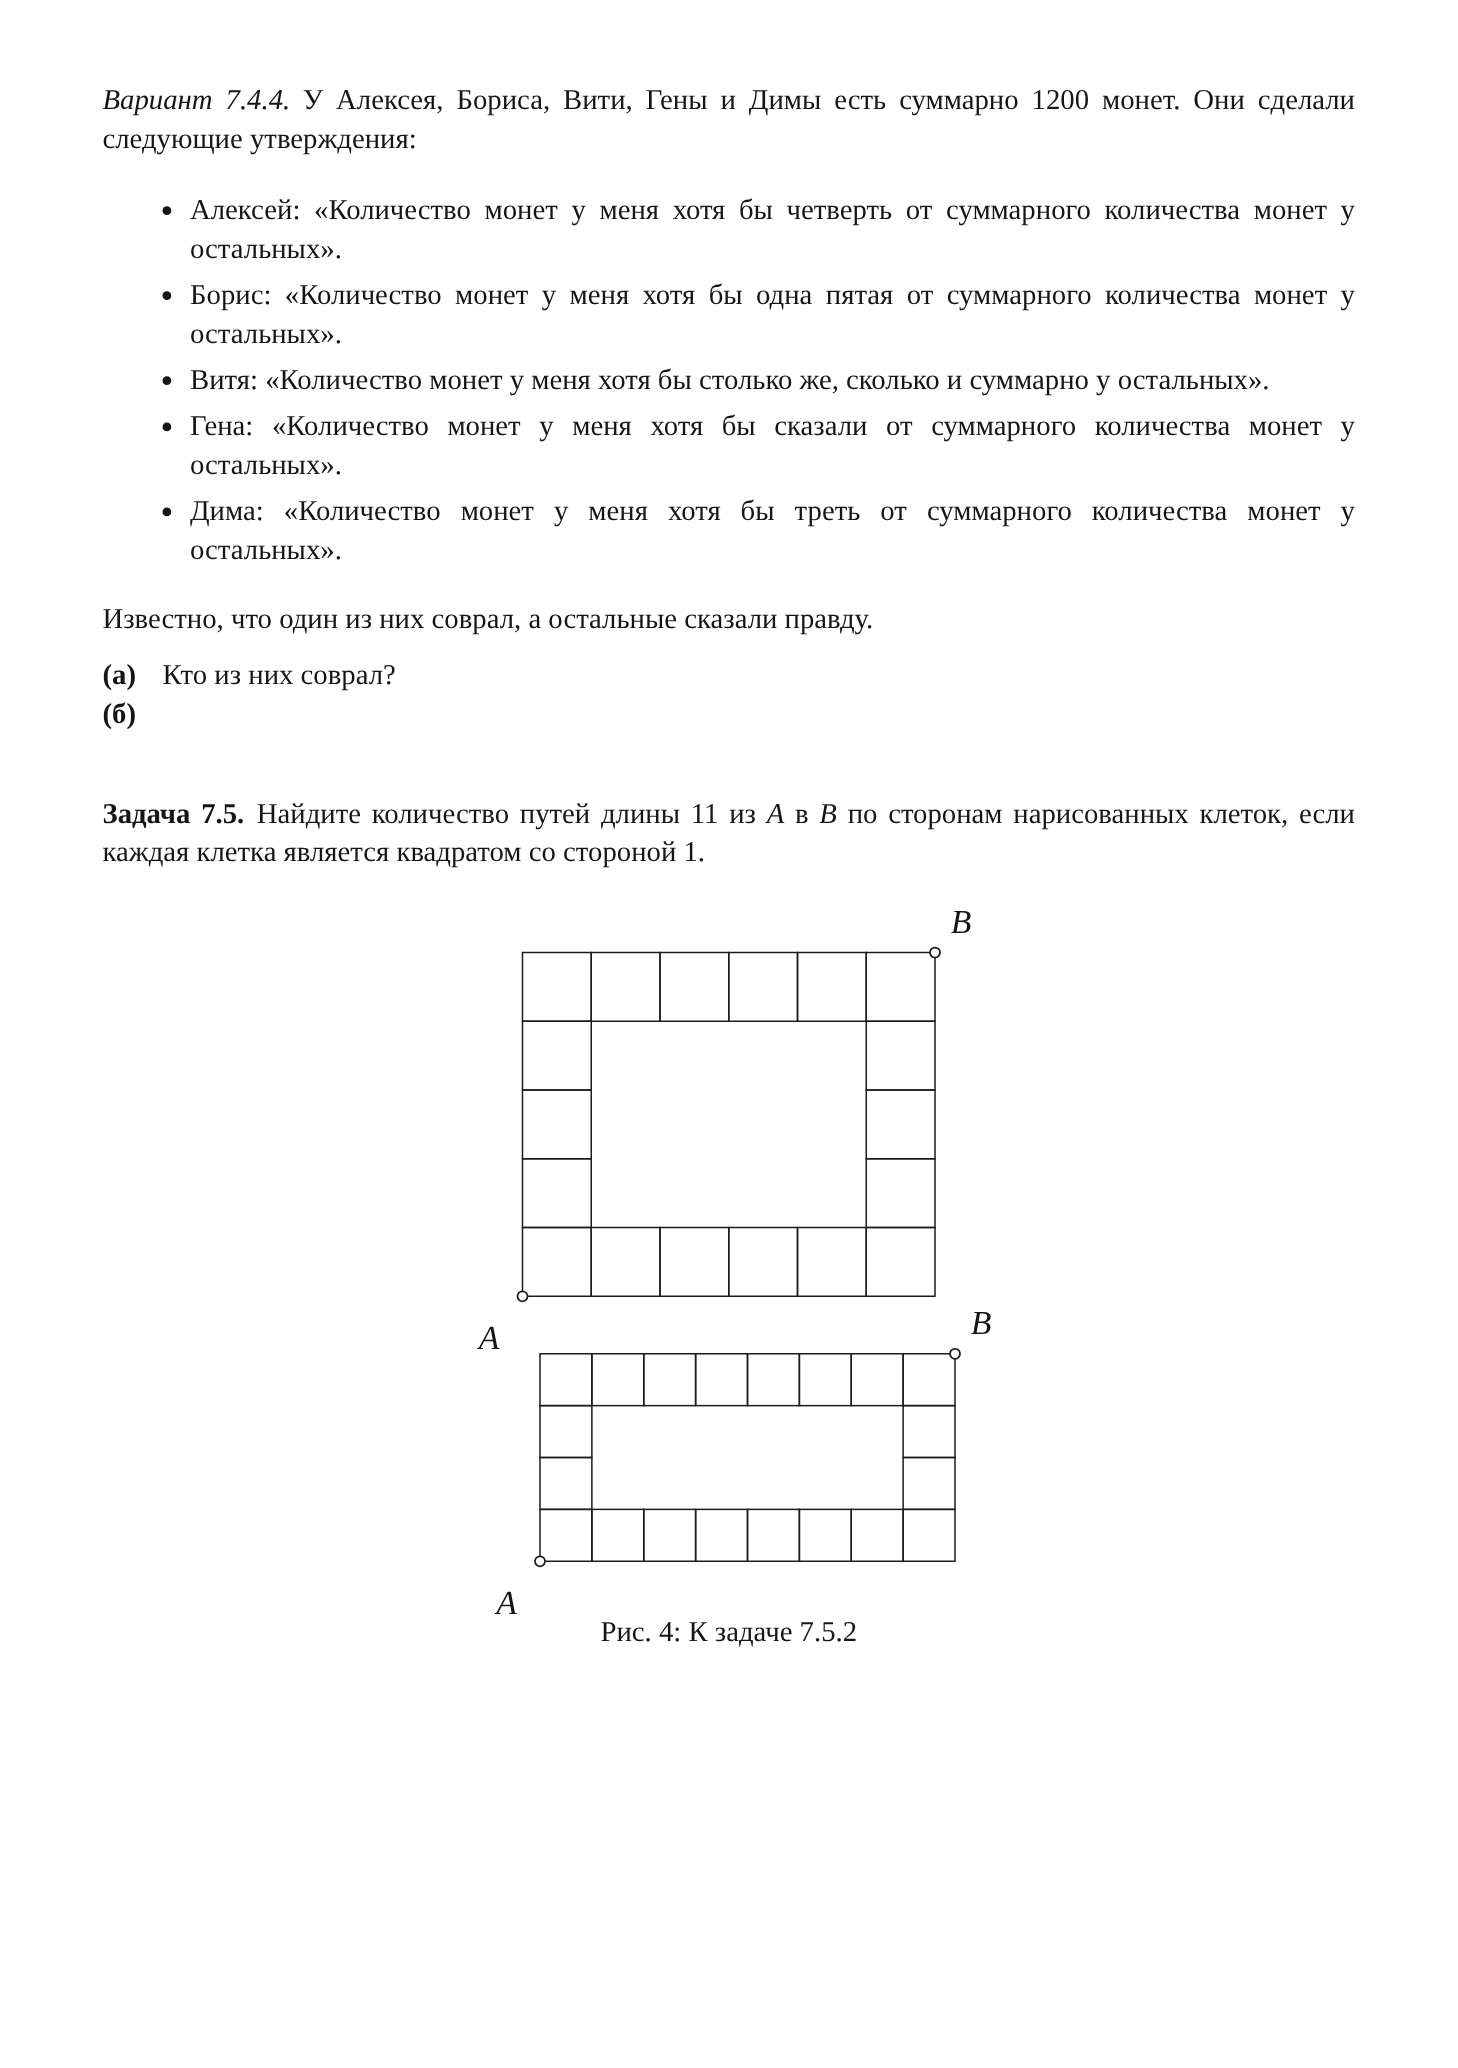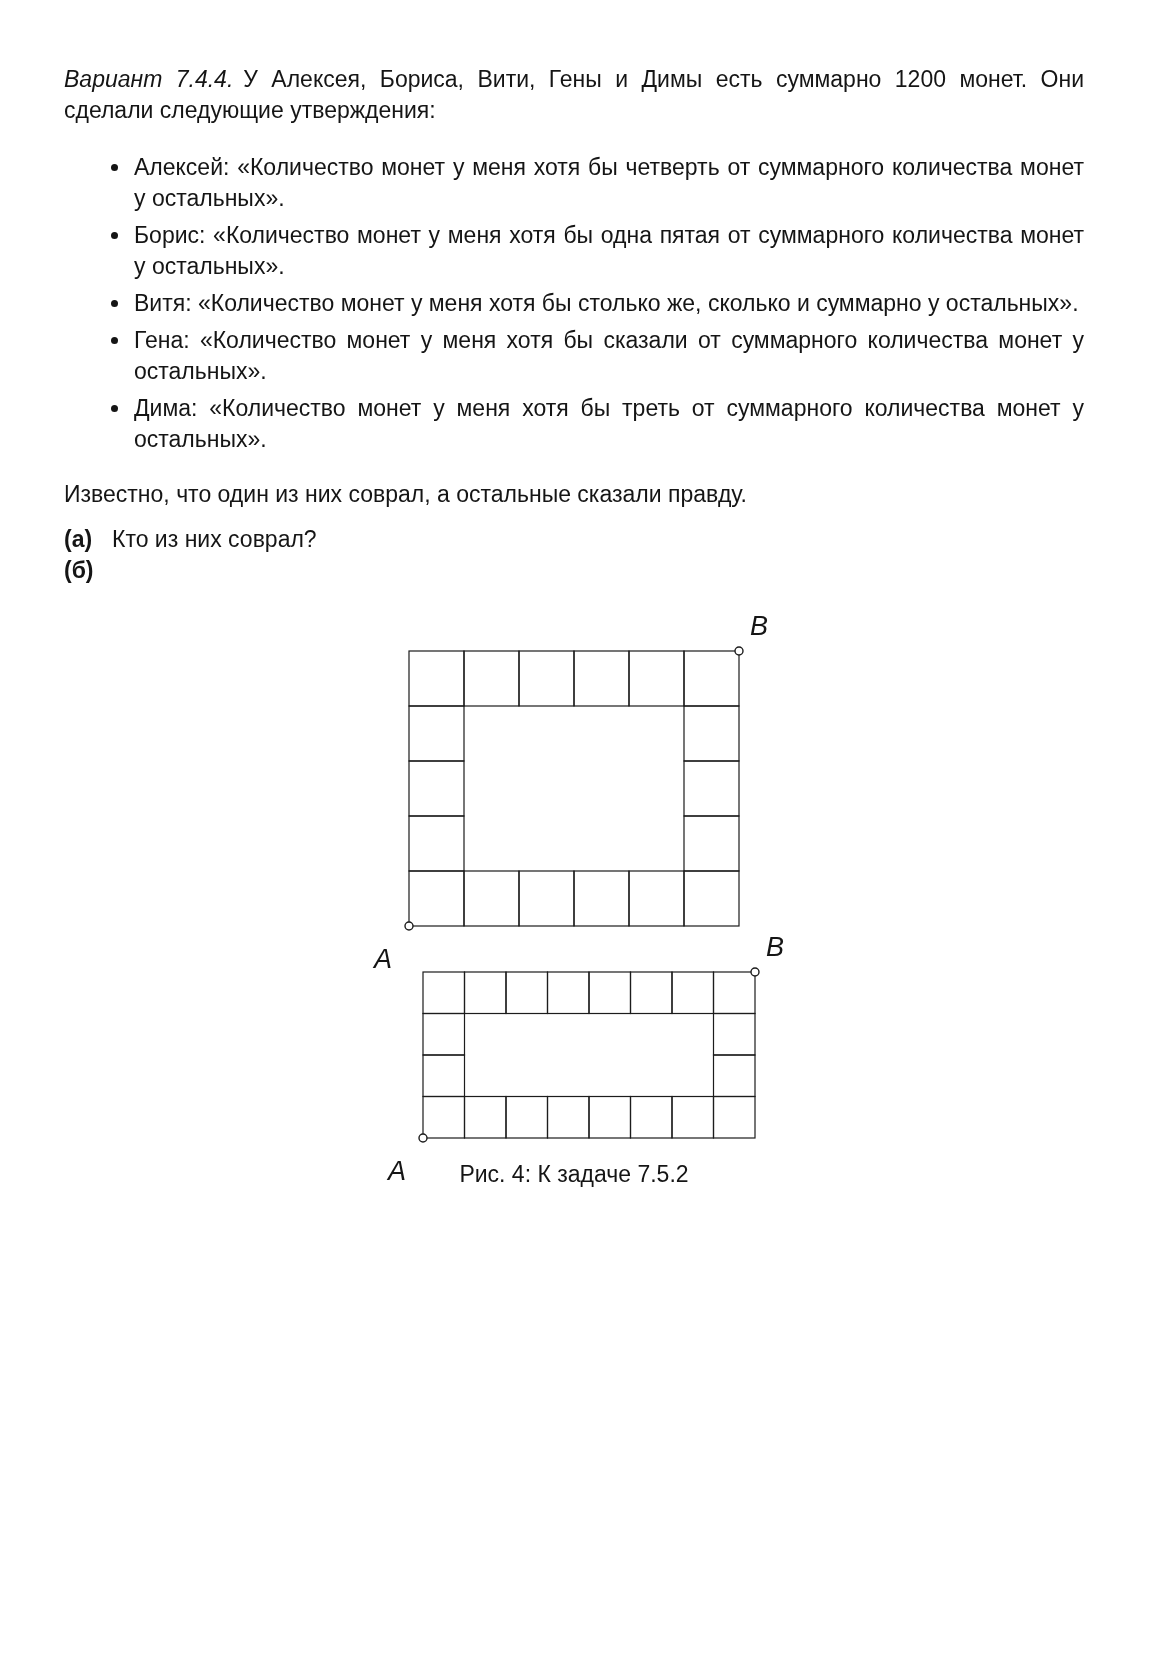--- a/index.html
+++ b/index.html
@@ -1,24 +1,24 @@
 <!DOCTYPE html>
 <html><head>
 <meta charset="utf-8">
 <style>
   html, body { margin: 0; padding: 0; background: #ffffff; }
   .page {
     position: relative;
     width: 1166px;
     height: 1594px;
     box-sizing: border-box;
-    padding: 64px 82px 0 64px;
+    padding: 64px 82px 0 82px;
     background: #ffffff;
     color: #151515;
-    font-family: Liberation Sans, sans-serif;
+    font-family: Liberation Serif, serif;
     font-size: 23px;
     line-height: 31px;
     overflow: hidden;
   }
   p { margin: 0; text-align: justify; }
   .ilabel { font-style: italic; margin-right: 10px; }
   .blabel { font-weight: bold; margin-right: 10px; }
   .mvar { font-style: italic; }
 
   ul.statements { margin: 26px 0 0 0; padding: 0 0 0 68px; }
@@ -44,21 +44,21 @@
   .corner-label {
     position: absolute;
     font-style: italic;
     font-size: 27px;
     line-height: 27px;
   }
   .label-b { top: -33px; right: -24px; }
   .label-a { bottom: -42px; left: -30px; }
 
   .caption { text-align: center; margin-top: 40px; }
-  .caption.second { margin-top: 16px; }
+  .caption.second { margin-top: 36px; }
 </style>
 </head>
 <body>
 
 <div class="page">
 
   <p class="intro744"><span class="ilabel">Вариант 7.4.4.</span><span>У Алексея, Бориса, Вити, Гены и Димы есть суммарно 1200 монет. Они сделали следующие утверждения:</span></p>
 
   <ul class="statements">
     <li>Алексей: «Количество монет у меня хотя бы четверть от суммарного количества монет у остальных».</li>
@@ -73,20 +73,21 @@
   <div class="qa">
     <div class="qrow">
         <span class="qlabel">(а)</span>
         <span>Кто из них соврал?</span>
       </div>
     <div class="qrow">
         <span class="qlabel">(б)</span>
       </div>
   </div>
 
+  <p class="task75"><span class="blabel">Задача 7.5.</span><span>Найдите количество путей длины 11 из </span><span class="mvar">A</span><span> в </span><span class="mvar">B</span><span> по сторонам нарисованных клеток, если каждая клетка является квадратом со стороной 1.</span></p>
 
   <div class="figwrap first">
     <svg width="340" height="285" viewBox="-5 -5 340 285">
         <rect class="cell" x="0" y="0" width="55" height="55"></rect>
         <rect class="cell" x="0" y="55" width="55" height="55"></rect>
         <rect class="cell" x="0" y="110" width="55" height="55"></rect>
         <rect class="cell" x="0" y="165" width="55" height="55"></rect>
         <rect class="cell" x="0" y="220" width="55" height="55"></rect>
         <rect class="cell" x="55" y="0" width="55" height="55"></rect>
         <rect class="cell" x="55" y="220" width="55" height="55"></rect>

